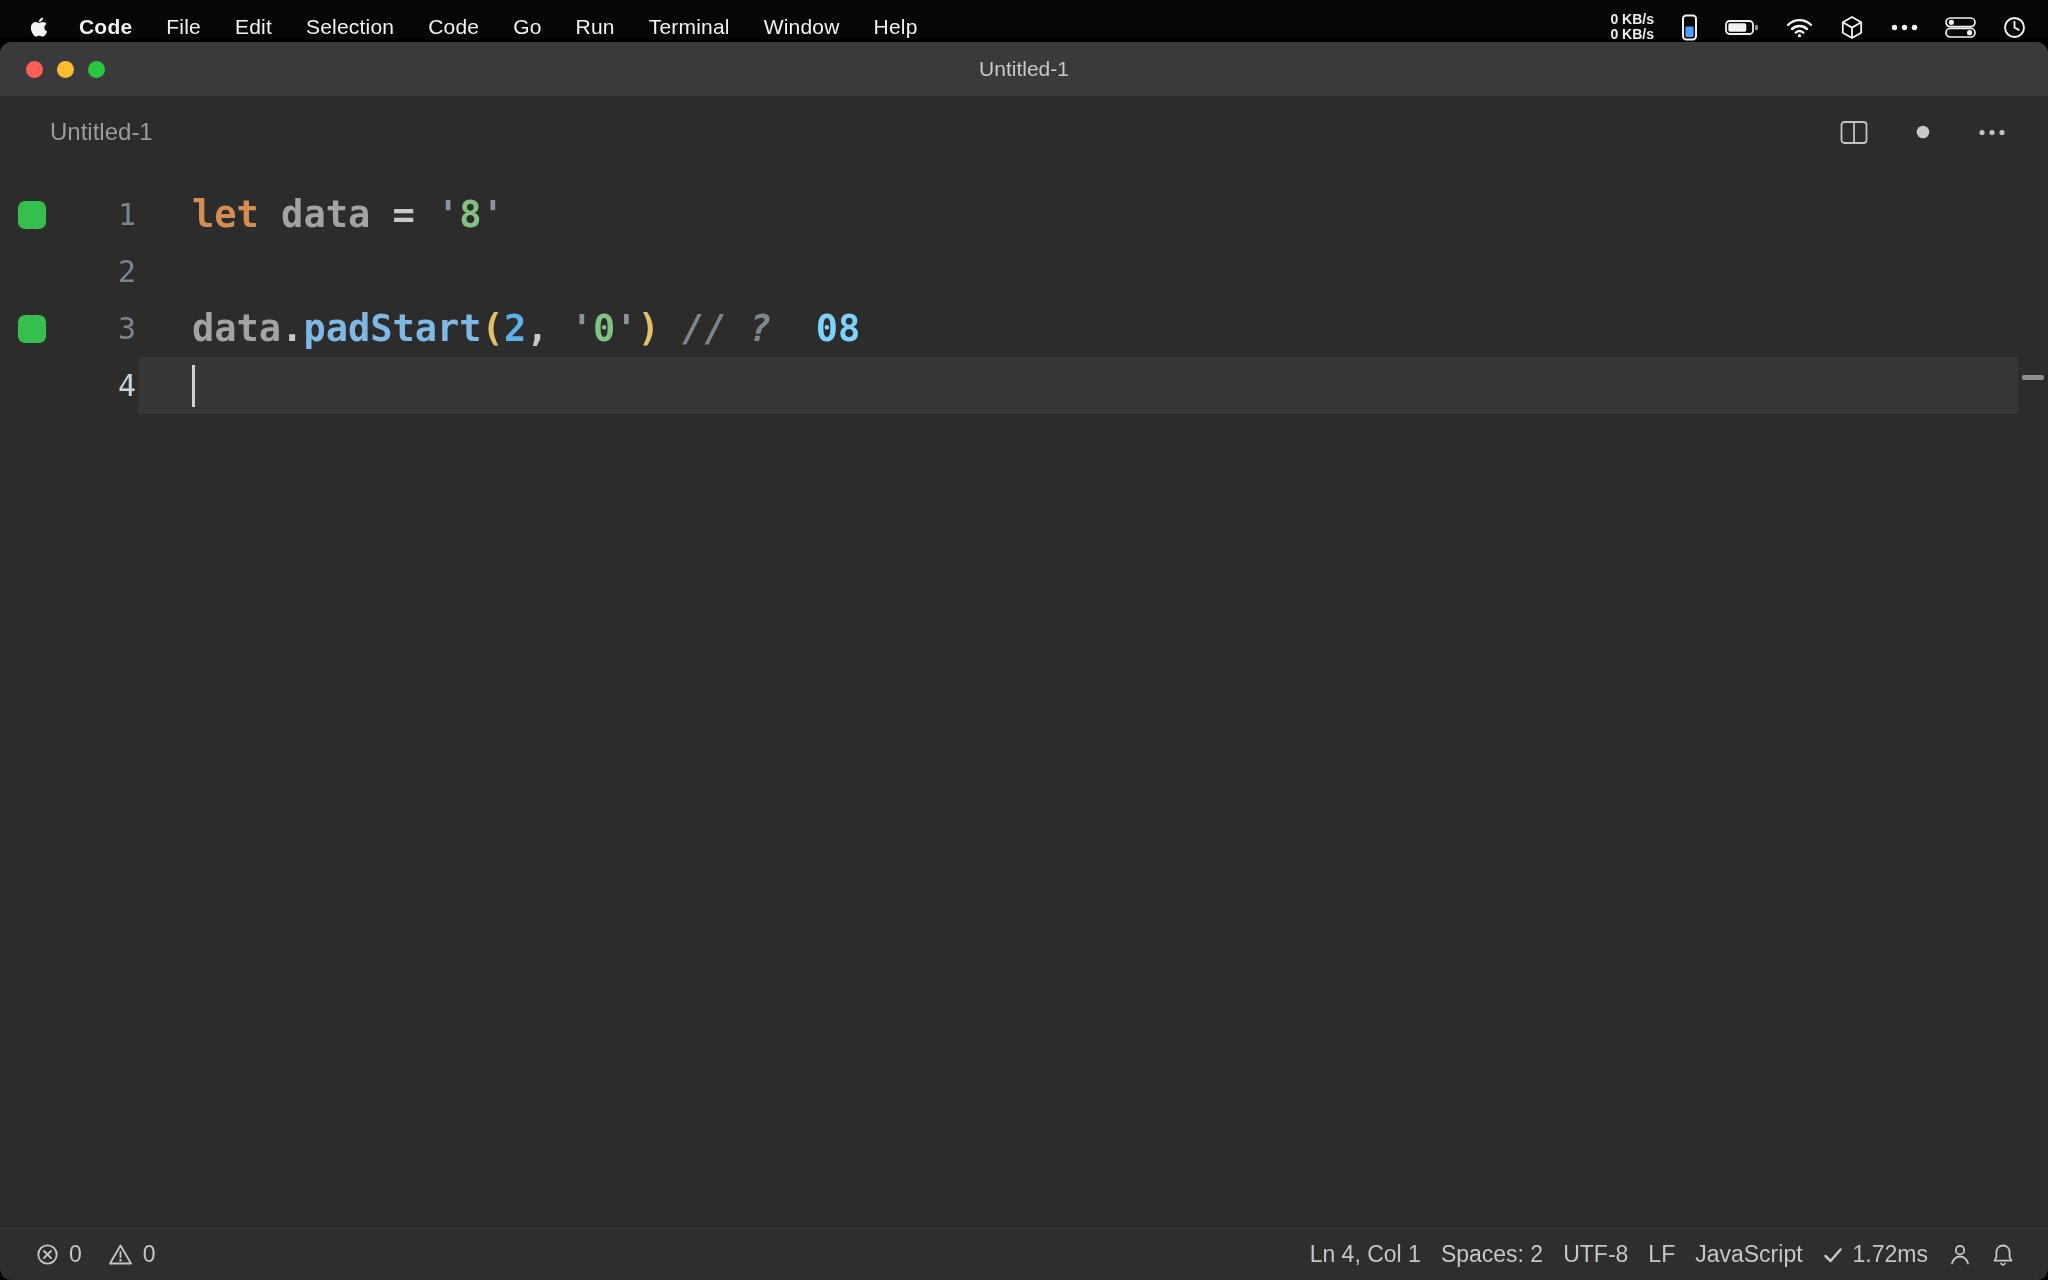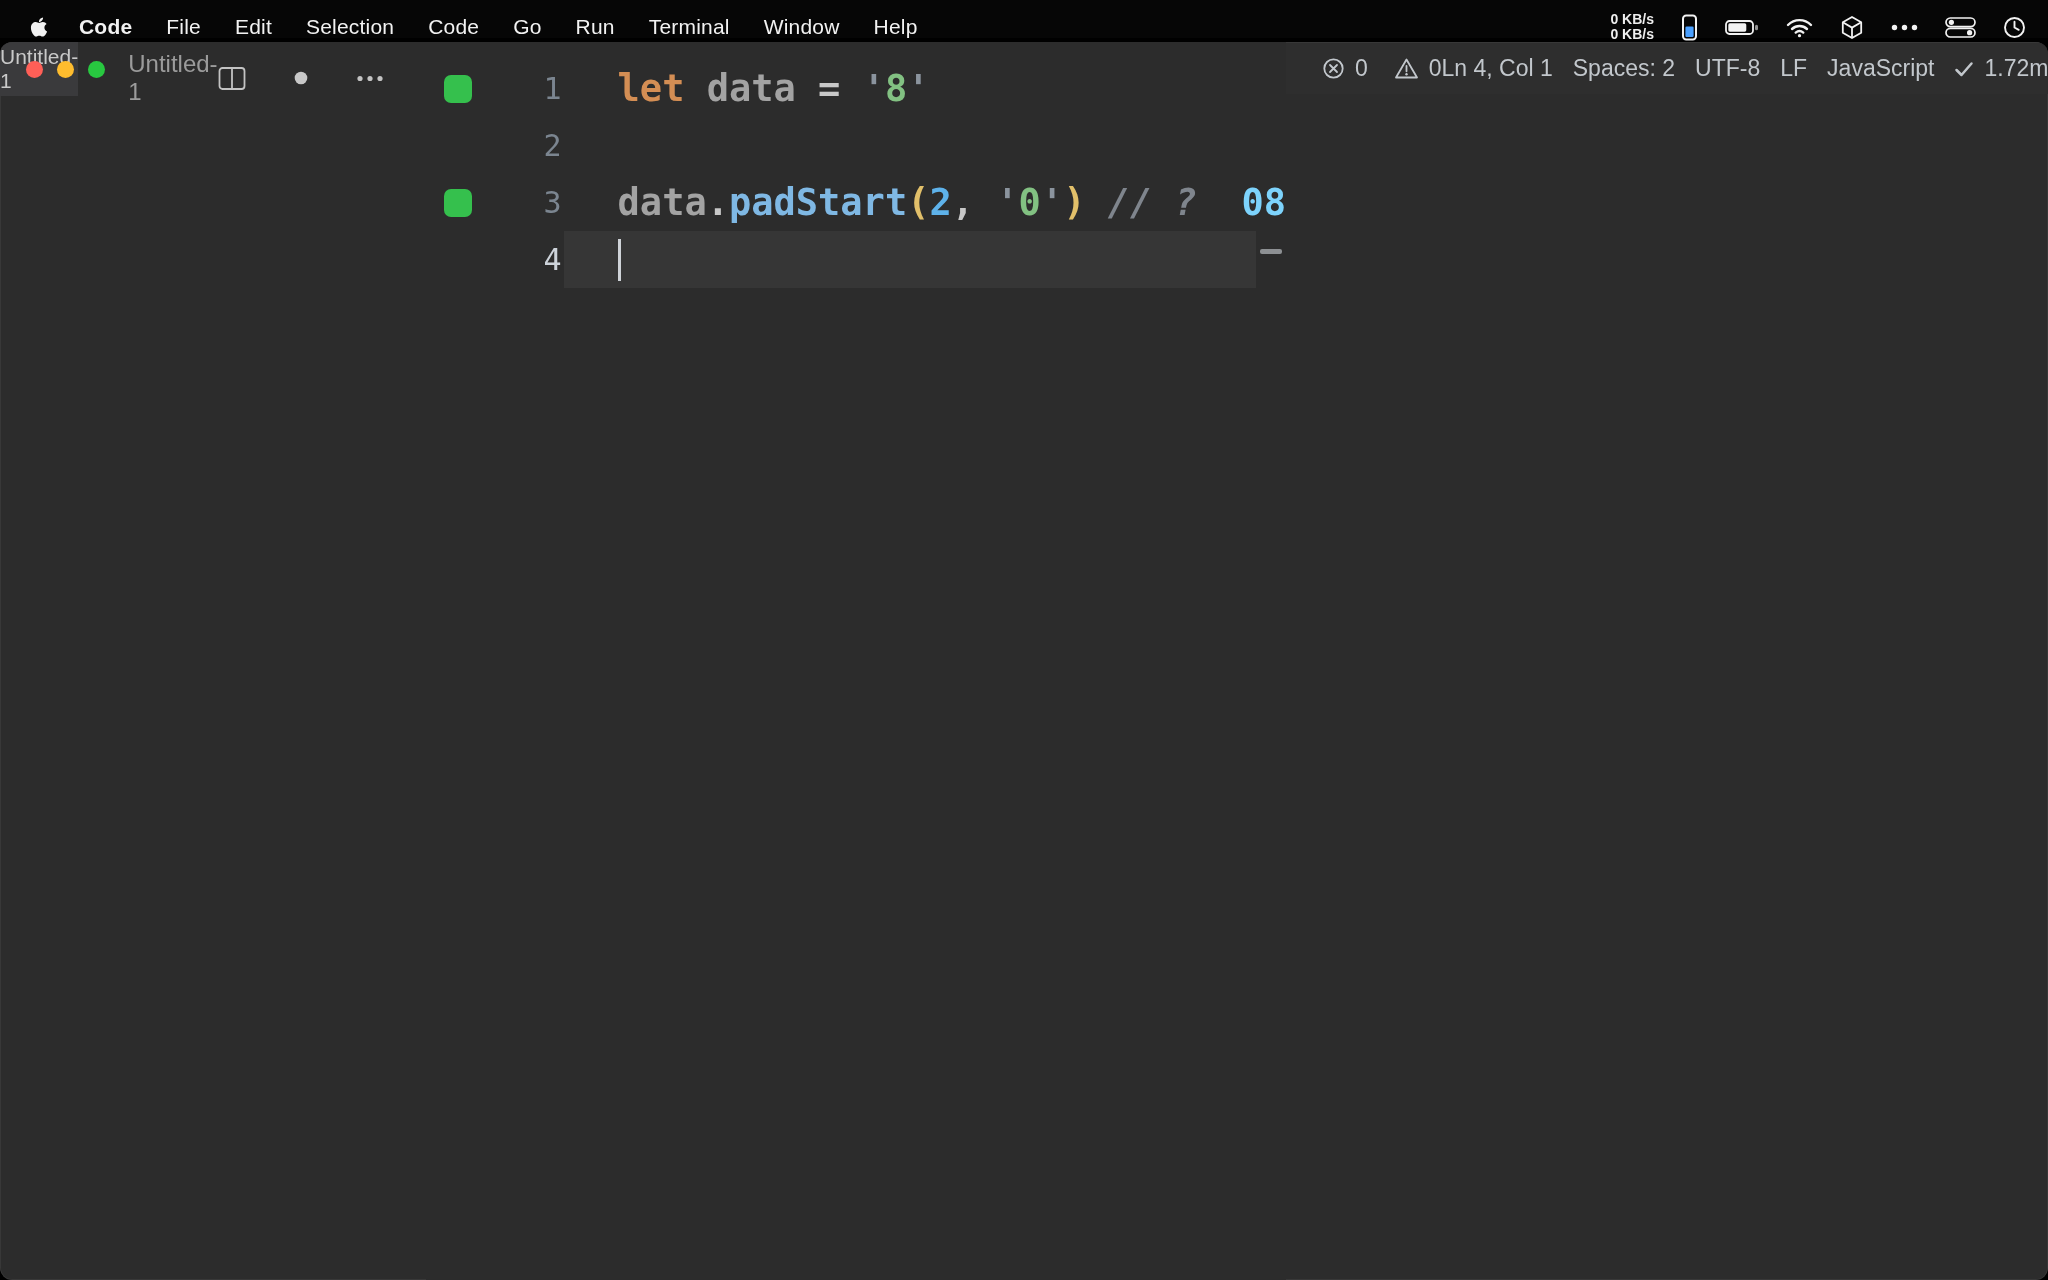--- a/index.html
+++ b/index.html
@@ -9,21 +9,21 @@
   .menubar { height:38px; display:flex; align-items:center; background:#060606; color:#f2f2f2; padding:16px 22px 0 30px; }
   .apple { display:flex; align-items:center; margin-right:14px; }
   .mi { padding:0 17px; font-size:21px; font-weight:500; letter-spacing:.2px; white-space:nowrap; }
   .mi.app { font-weight:700; }
   .mb-right { margin-left:auto; display:flex; align-items:center; gap:27px; }
   .net { font-size:14px; line-height:15px; text-align:right; font-weight:600; color:#eee; }
   .mbicon { display:flex; align-items:center; }
   .mbicon svg { display:block; }
 
   
-  .window { position:absolute; top:42px; left:0; right:0; bottom:0; background:#2c2c2c; border-radius:12px; overflow:hidden; display:flex; flex-direction:row; box-shadow:inset 0 0 0 1px rgba(255,255,255,0.06); }
+  .window { position:absolute; top:42px; left:0; right:0; bottom:0; background:#2c2c2c; border-radius:12px; overflow:hidden; display:flex; flex-direction:column; box-shadow:inset 0 0 0 1px rgba(255,255,255,0.06); }
 
   .titlebar { height:54px; flex:0 0 54px; background:#3a3a3c; position:relative; display:flex; align-items:center; justify-content:center; }
   .title { color:#c9c9c9; font-size:21px; }
   .traffic { position:absolute; left:26px; top:0; bottom:0; display:flex; align-items:center; gap:14px; }
   .tl { width:17px; height:17px; border-radius:50%; }
   .tl.red { background:#ff5f57; }
   .tl.yellow { background:#febc2e; }
   .tl.green { background:#28c840; }
 
   .editor-header { height:72px; flex:0 0 72px; display:flex; align-items:center; padding:0 42px 0 50px; background:#2c2c2c; }

